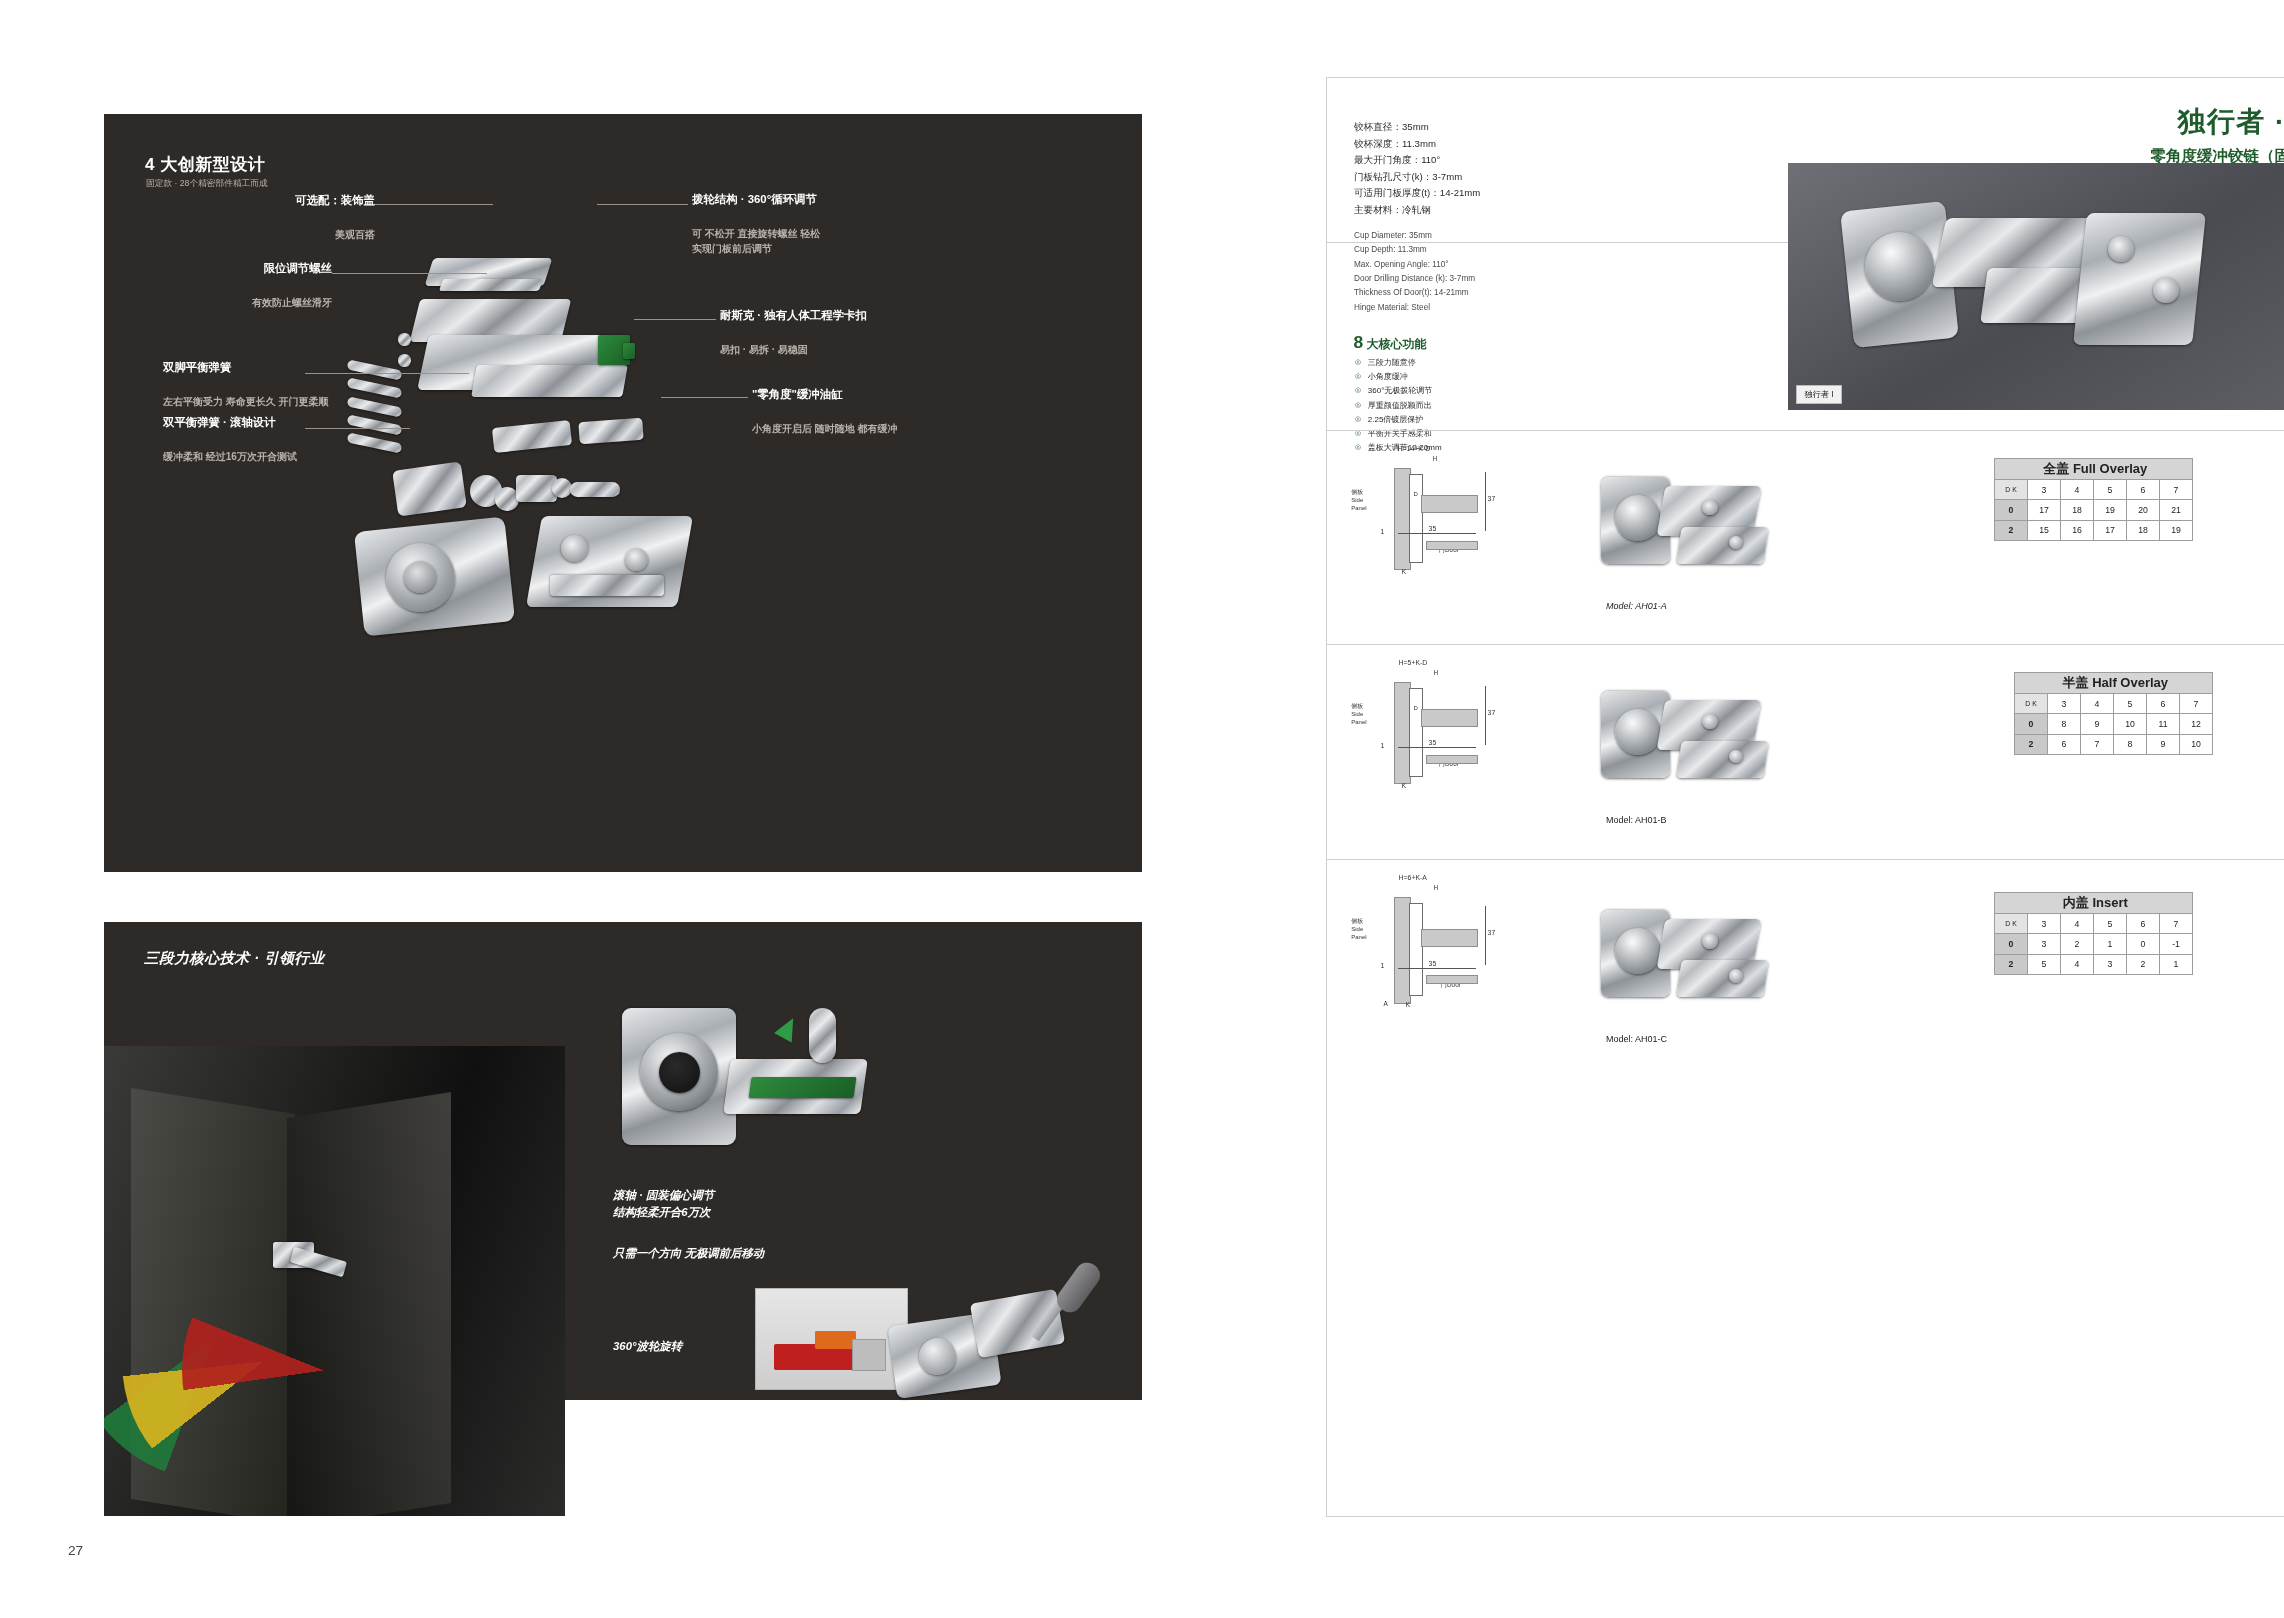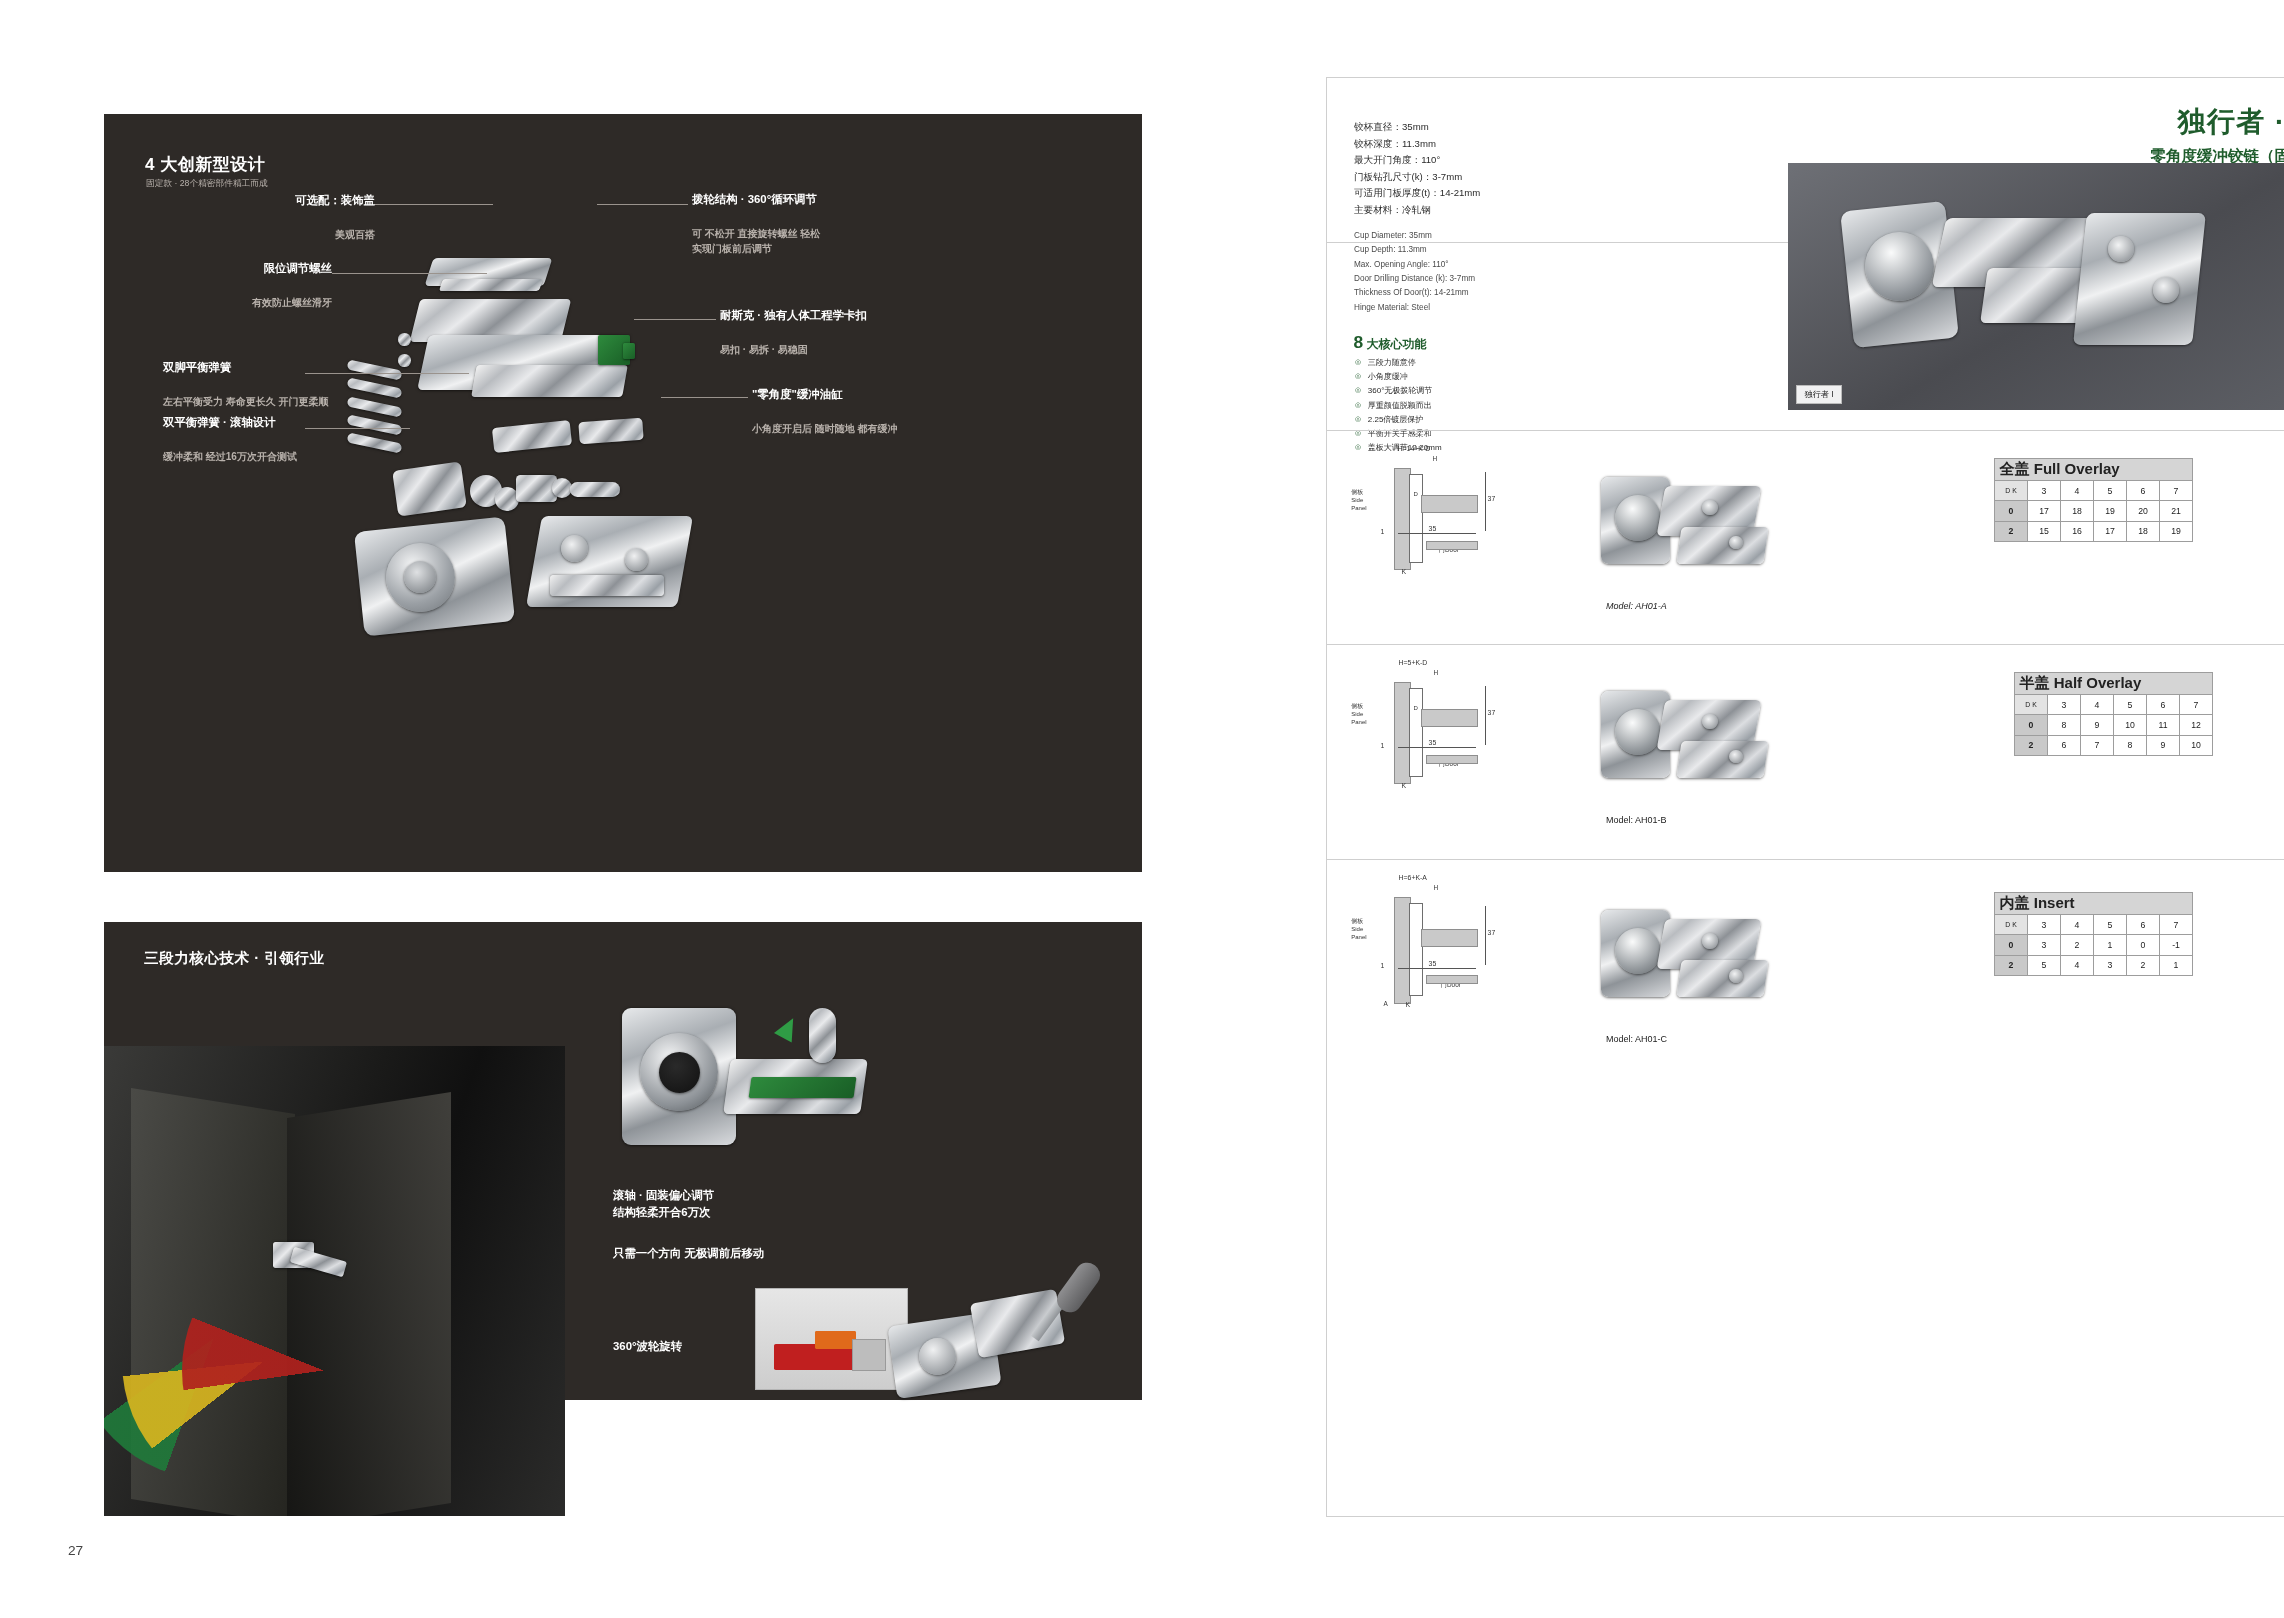--- a/index.html
+++ b/index.html
@@ -4,21 +4,21 @@
 <style>
   html,body{margin:0;padding:0;background:#ffffff;}
   body{font-family:"Liberation Sans","DejaVu Sans",sans-serif;color:#222;}
   .page{position:relative;width:2482px;height:1618px;background:#fff;overflow:hidden;}
 
   
   .left-page{position:absolute;left:0;top:0;width:1241px;height:1618px;background:#fff;}
   .panel-dark{position:absolute;background:#2e2a27;}
 
   .panel-top{left:104px;top:114px;width:1038px;height:758px;}
-  .panel-bot{left:104px;top:922px;width:1038px;height:478px;}
+  .panel-bot{left:104px;top:922px;width:1038px;height:478px;font-style:italic;}
 
   .p-title{position:absolute;color:#fff;font-size:17px;font-weight:bold;letter-spacing:0.5px;}
   .p-sub{position:absolute;color:#b9b2ac;font-size:8.7px;}
 
   .callout{position:absolute;color:#fff;}
   .callout .c-t{font-size:11.4px;font-weight:bold;white-space:nowrap;}
   .callout .c-d{font-size:10px;color:#b9b2ac;line-height:1.5;margin-top:19px;white-space:pre-line;font-weight:bold;}
   .callout.right{text-align:left;}
 
   .leader{position:absolute;background:#9a938d;height:0.9px;}
@@ -59,21 +59,21 @@
   .feat-list li:before{content:"◎";position:absolute;left:0;top:0;color:#1f5c2c;font-size:6.9px;}
 
   .hero{position:absolute;left:544px;top:142px;width:512px;height:247px;background:linear-gradient(150deg,#6e7076,#4a4b50 55%,#5d5f65);}
   .hero-cap{position:absolute;left:8.2px;bottom:6.4px;background:rgba(255,255,255,.92);border:0.5px solid #bbb;padding:2.7px 7.3px;font-size:8.2px;color:#222;}
 
   .rp-row{position:absolute;left:0;width:100%;border-top:0.5px solid #cfcfcf;}
   .row1{top:393px;height:128px;}
 
   .tbl{position:absolute;border-collapse:collapse;font-size:8.7px;}
   .tbl td,.tbl th{border:0.5px solid #9d9d9d;width:30px;height:17.4px;text-align:center;color:#222;font-weight:normal;}
-  .tbl .hdr{background:#d5d5d5;font-weight:bold;text-align:left;padding-left:4.6px;font-size:15px;}
+  .tbl .hdr{background:#d5d5d5;font-weight:bold;text-align:center;padding-left:4.6px;font-size:13px;}
   .tbl .lbl{background:#c9c9c9;font-weight:bold;}
   .tbl .corner{background:#e3e3e3;font-size:6.9px;}
 
   .model-cap{position:absolute;font-size:9px;color:#222;}
 
   .diagram{position:absolute;font-size:6.4px;color:#333;}
   .dim-line{position:absolute;background:#555;}
   .dl-h{height:0.5px;}
   .dl-v{width:0.5px;}
   .dgray{position:absolute;background:#c9c9c9;border:0.5px solid #8e8e8e;}

